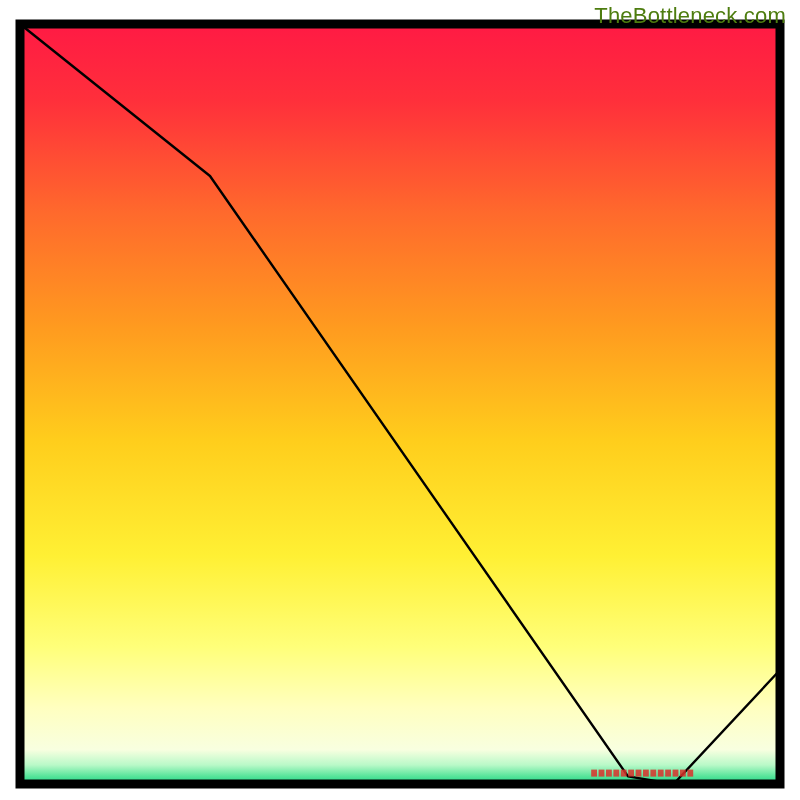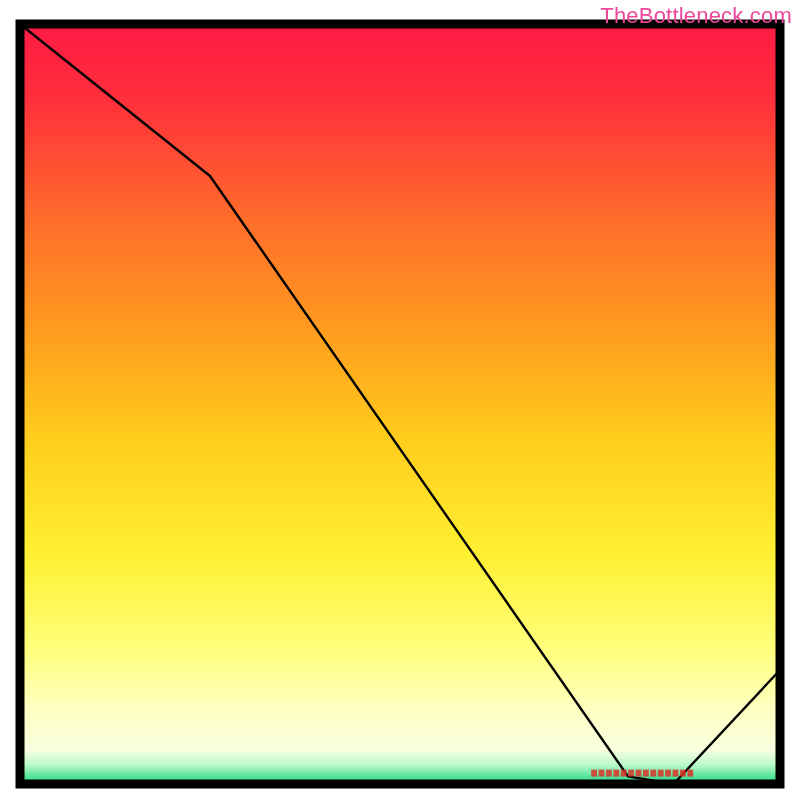--- a/index.html
+++ b/index.html
@@ -11,24 +11,24 @@
     overflow: hidden;
   }
   .frame {
     position: relative;
     width: 800px;
     height: 800px;
   }
   .watermark {
     position: absolute;
     top: 3px;
-    right: 8px;
+    right: 14px;
     font-family: Arial, Helvetica, sans-serif;
     font-size: 22px;
-    color: #ec4899;
+    color: #4d7c0f;
     letter-spacing: 0.2px;
   }
   svg { display: block; }
 </style>
 </head>
 <body>
 
 <div class="frame">
   <div class="watermark">TheBottleneck.com</div>
 

